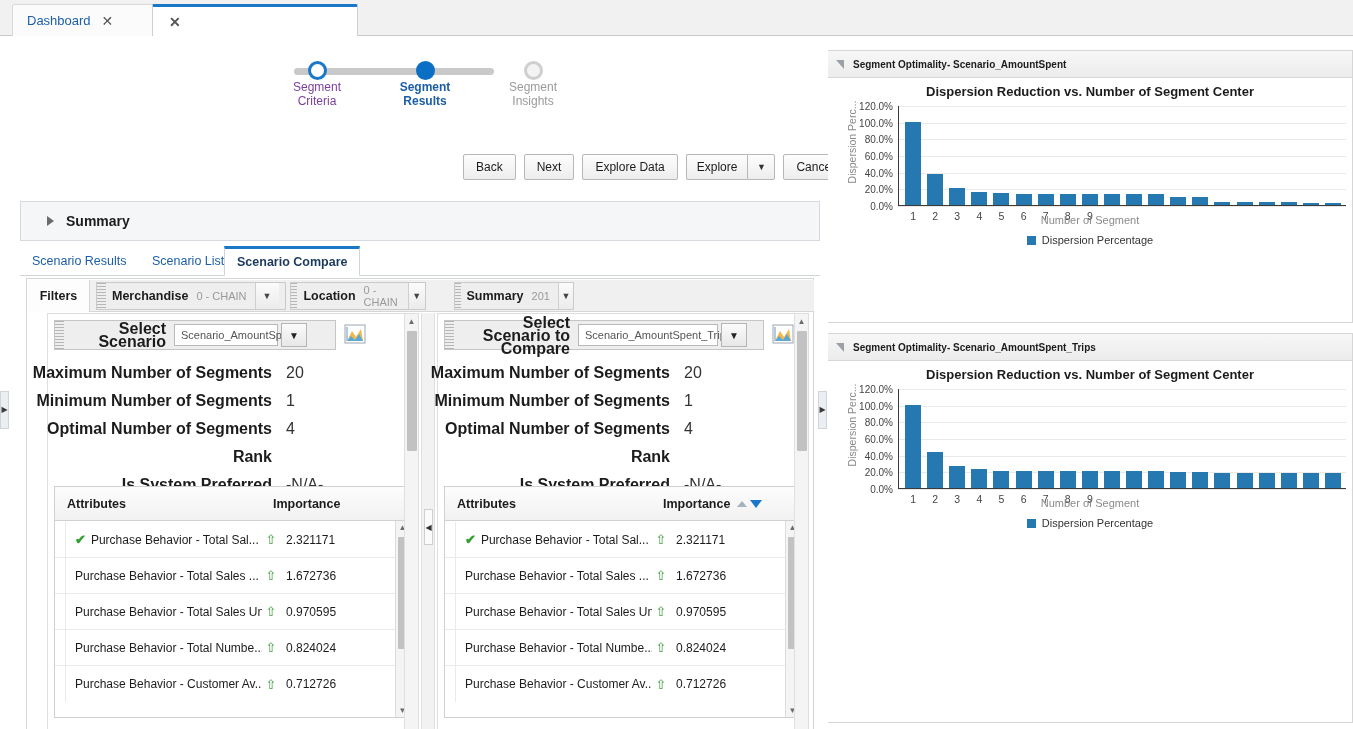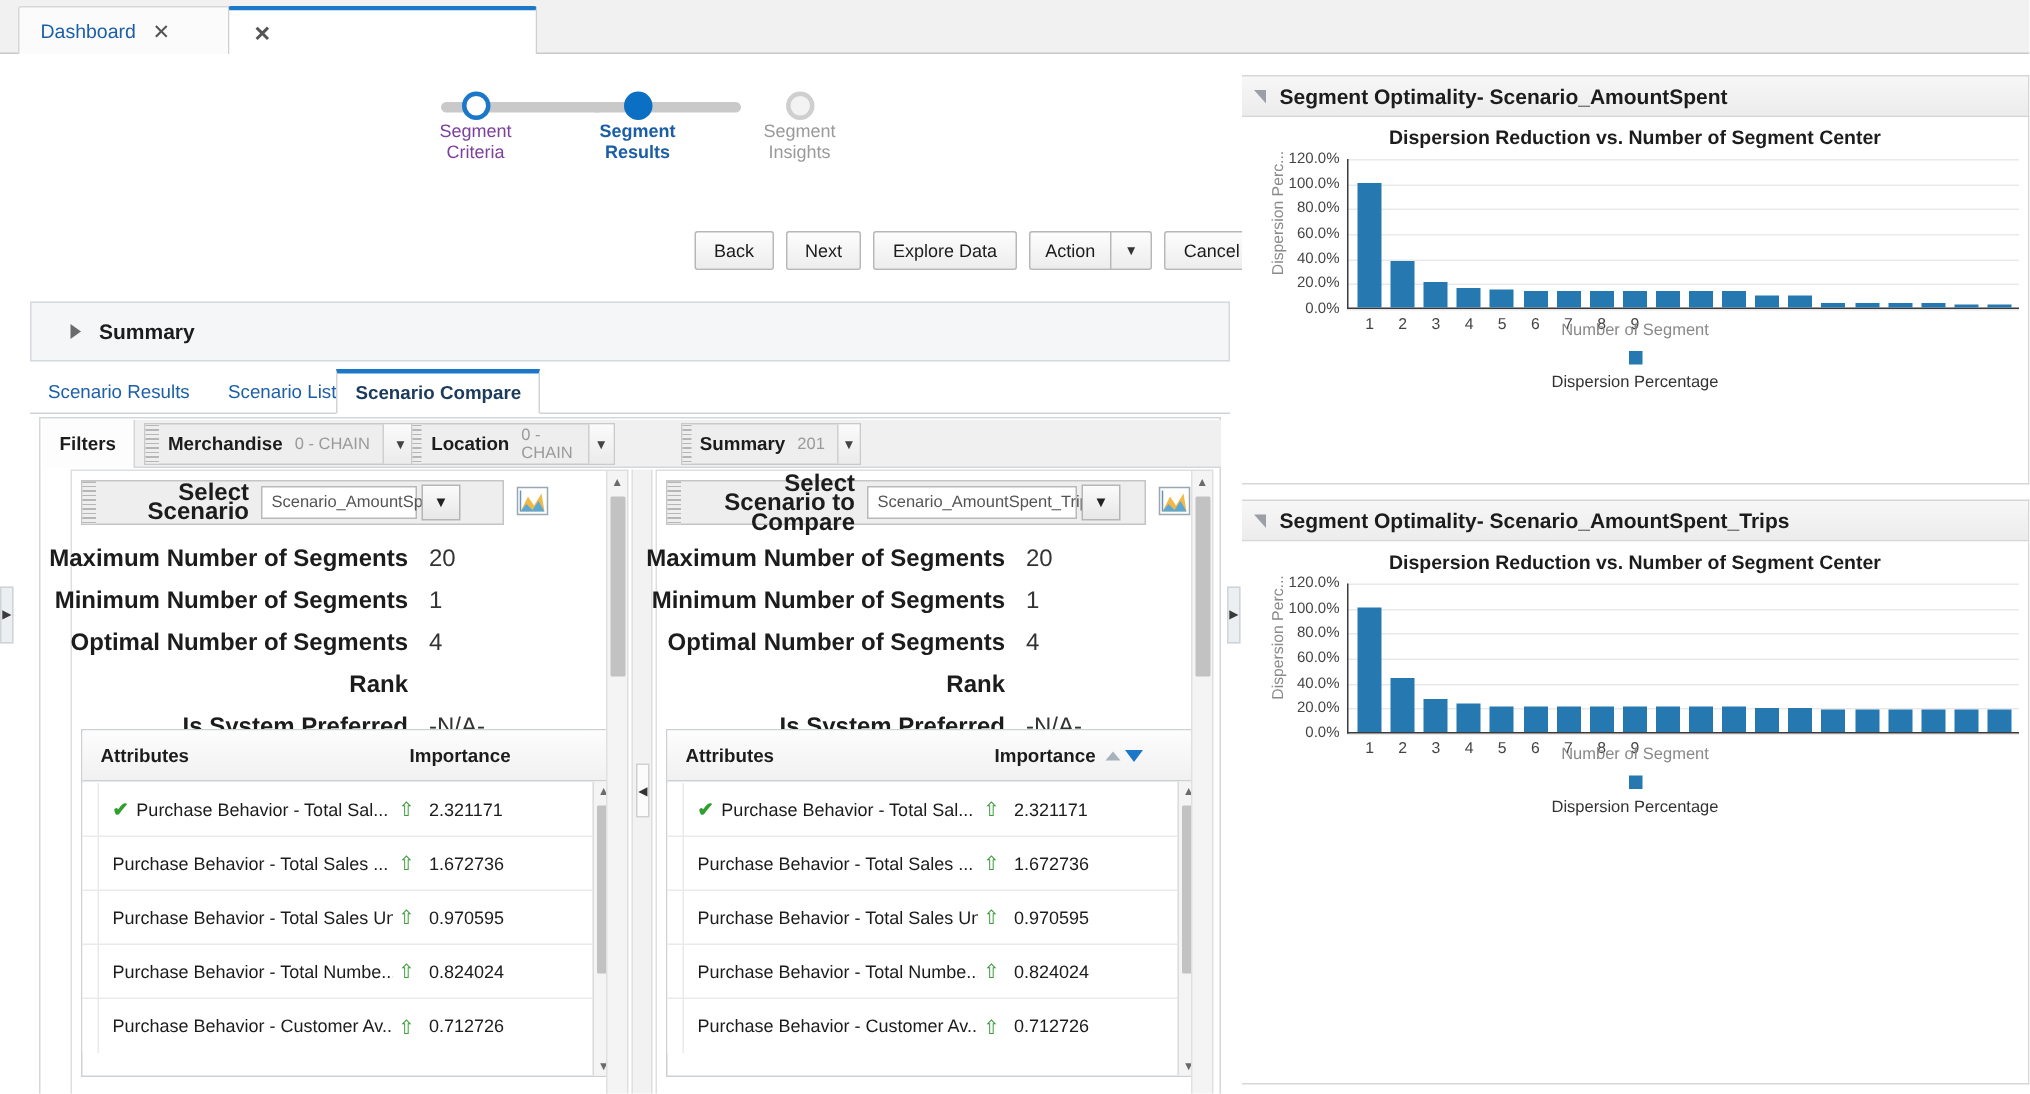--- a/index.html
+++ b/index.html
@@ -158,21 +158,21 @@
   }
   .chip .nm { font-size:12.5px; font-weight:bold; color:#1c1c1c; margin-right:8px; }
   .chip .vl { font-size:11px; color:#9a9a9a; }
   .chip .dd {
     width:24px; height:26px; margin-left:8px;
     background:linear-gradient(#fbfbfb,#ebebeb); border-left:1px solid #cfcfcf;
     display:flex; align-items:center; justify-content:center;
     font-size:9px; color:#444;
   }
   #chip-merch { left:68px; width:190px; }
-  #chip-loc   { left:246px; width:136px; }
+  #chip-loc   { left:262px; width:136px; }
   #chip-cal   { left:426px; width:120px; }
 
   
   .pane {
     position:absolute; top:34px; height:436px;
     background:#ffffff; border:1px solid #dcdfe2;
   }
   #pane-left  { left:20px; width:372px; }
   #pane-right { left:410px; width:372px; }
 
@@ -296,42 +296,42 @@
   .cphdr {
     position:absolute; left:0; top:0; right:0; height:28px;
     background:linear-gradient(#f7f7f7,#ececec);
     border:1px solid #d6d6d6; border-left:none;
     display:flex; align-items:center; padding-left:8px; gap:9px;
   }
   .cphdr .tri {
     width:0;height:0;border-left:8px solid transparent;
     border-right:0; border-top:9px solid #9aa0a6;
   }
-  .cphdr .ttl { font-size:14px; font-weight:bold; color:#1c1c1c; }
+  .cphdr .ttl { font-size:10px; font-weight:bold; color:#1c1c1c; }
   .cpbody {
     position:absolute; left:0; top:28px; right:0; bottom:0;
     border:1px solid #d6d6d6; border-top:none; border-left:none; background:#fff;
   }
   .charttitle {
     position:absolute; left:0; right:0; top:6px; text-align:center;
     font-size:13px; font-weight:bold; color:#1c1c1c;
   }
   .ylab {
     position:absolute; left:-26px; top:58px; width:100px;
     transform:rotate(-90deg); transform-origin:center;
     font-size:10.5px; color:#8a8a8a; text-align:center;
   }
   .xlab {
     position:absolute; left:0; right:0; font-size:11px;
     color:#8a8a8a; text-align:center;
   }
   .legend {
     position:absolute; left:0; right:0; display:flex;
     align-items:center; justify-content:center; gap:6px;
-    font-size:11px; color:#333;flex-direction:column;
+    font-size:11px; color:#333;
   }
   .legend .sw { width:9px; height:9px; background:#2678b0; }
   .plot { position:absolute; }
   .plot .gridline { position:absolute; left:0; right:0; height:1px; background:#e9e9e9; }
   .plot .ytick {
     position:absolute; right:100%; margin-right:5px;
     font-size:10px; color:#444; transform:translateY(-50%);
     white-space:nowrap;
   }
   .plot .axisY { position:absolute; left:0; top:0; bottom:0; width:1px; background:#3a3a3a; }
@@ -394,21 +394,21 @@
         <div>Segment</div>
         <div>Insights</div>
       </div>
     </div>
 
     <div id="actionbar">
       <div class="btn">Back</div>
       <div class="btn">Next</div>
       <div class="btn">Explore Data</div>
       <div class="splitbtn">
-        <div class="btn main">Action</div>
+        <div class="btn main">Explore</div>
         <div class="btn arrowpart">▼</div>
       </div>
       <div class="btn">Cancel</div>
     </div>
 
     <div id="summary">
       <div class="tri"></div>
       <div class="txt">Summary</div>
     </div>
 

